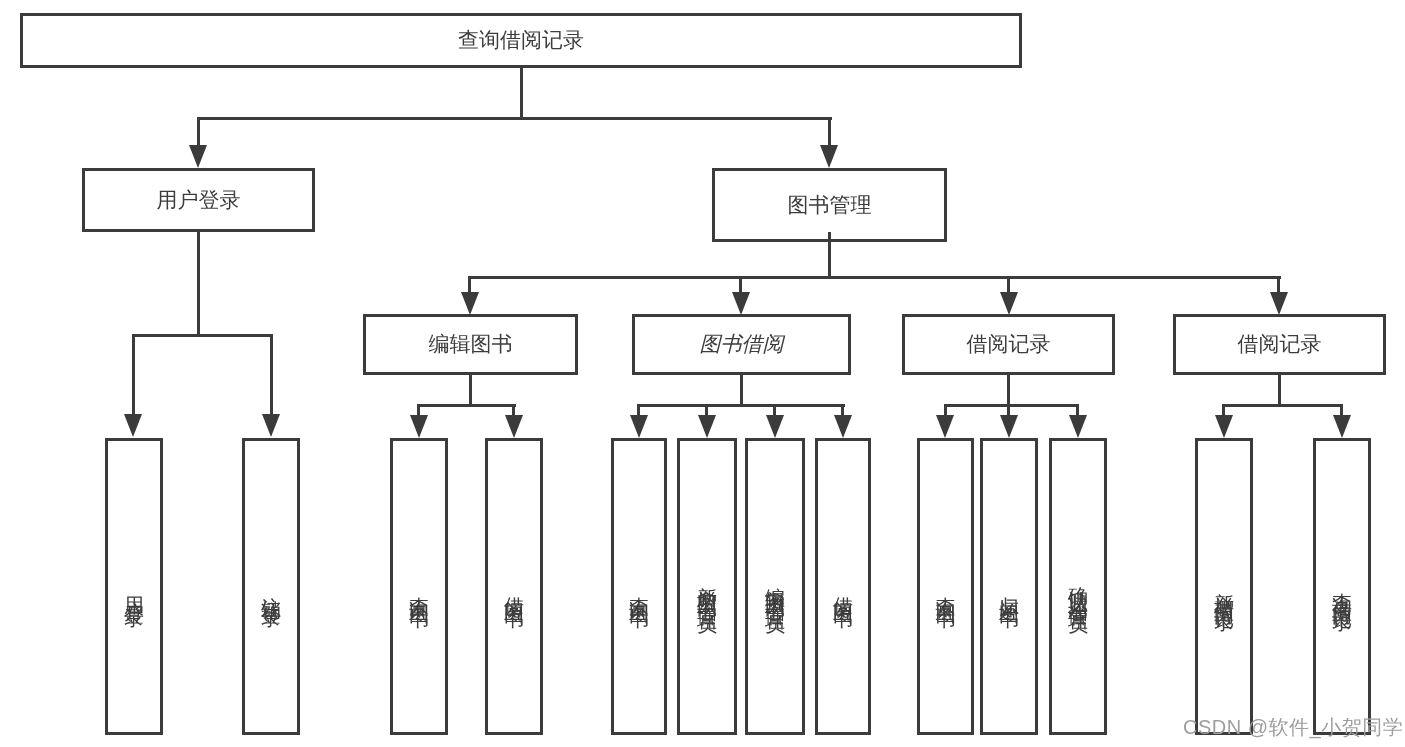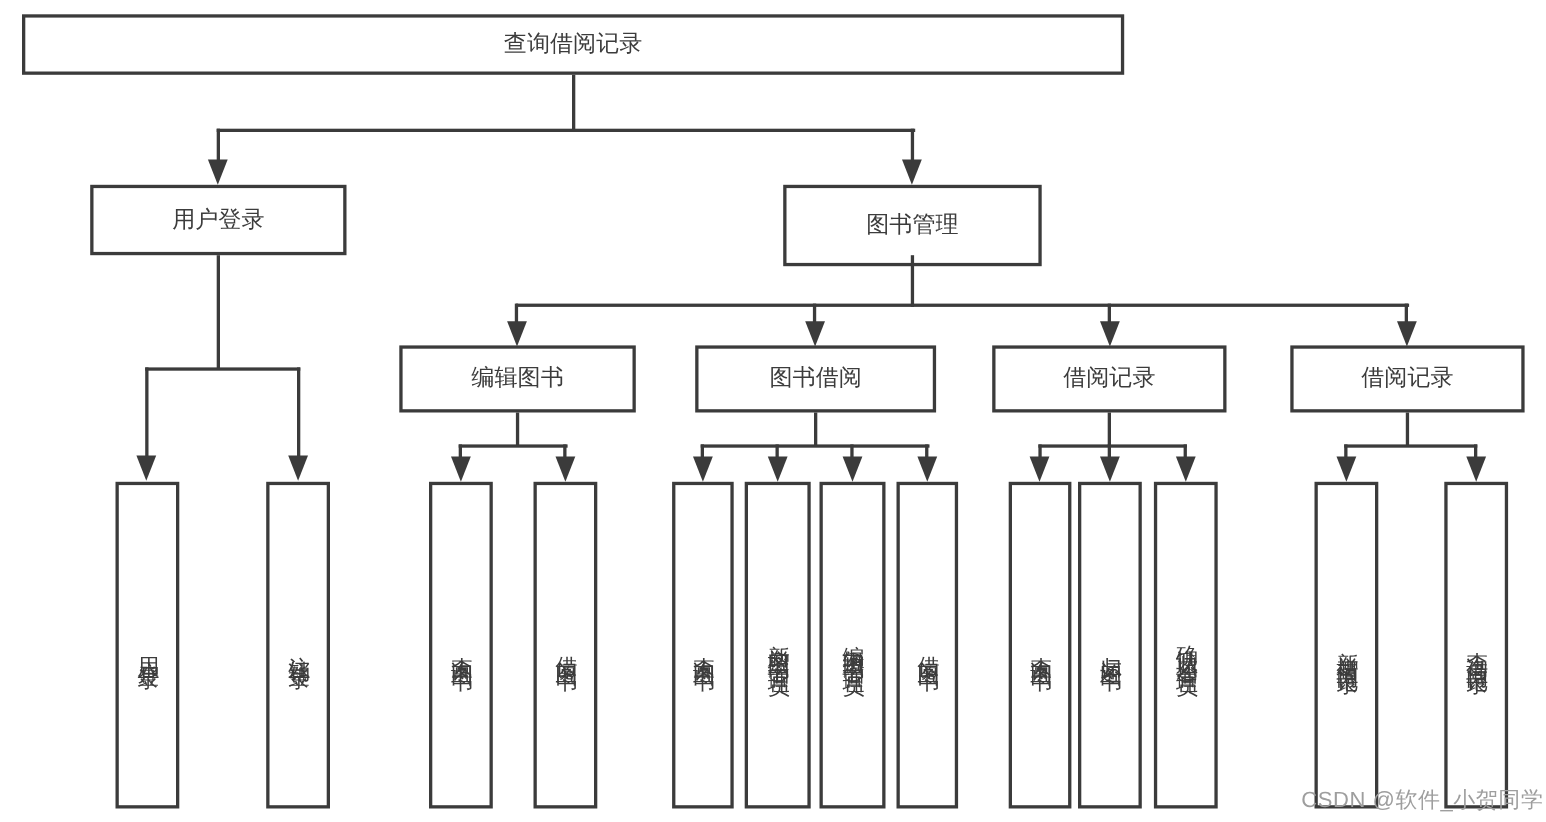--- a/index.html
+++ b/index.html
@@ -48,21 +48,21 @@
     border-top:23px solid var(--line);
   }
 
   
   #root      {left:20px;  top:13px;  width:1002px; height:55px;}
   
   #l2-login  {left:82px;  top:168px; width:233px; height:64px;}
   #l2-mgmt   {left:712px; top:168px; width:235px; height:74px;}
   
   #l3-newbook{left:363px; top:314px; width:215px; height:61px;}
-  #l3-borrow {left:632px; top:314px; width:219px; height:61px;}
+  #l3-borrow {left:632px; top:314px; width:219px; height:61px;font-style:italic;}
   #l3-current{left:902px; top:314px; width:213px; height:61px;}
   #l3-record {left:1173px;top:314px; width:213px; height:61px;}
   
   .leaf{top:438px;height:297px;}
   #lf-user   {left:105px; width:58px;}
   #lf-logout {left:242px; width:58px;}
   #lf-nb-q   {left:390px; width:58px;}
   #lf-nb-b   {left:485px; width:58px;}
   #lf-bb-q   {left:611px; width:56px;}
   #lf-bb-add {left:677px; width:60px;}

